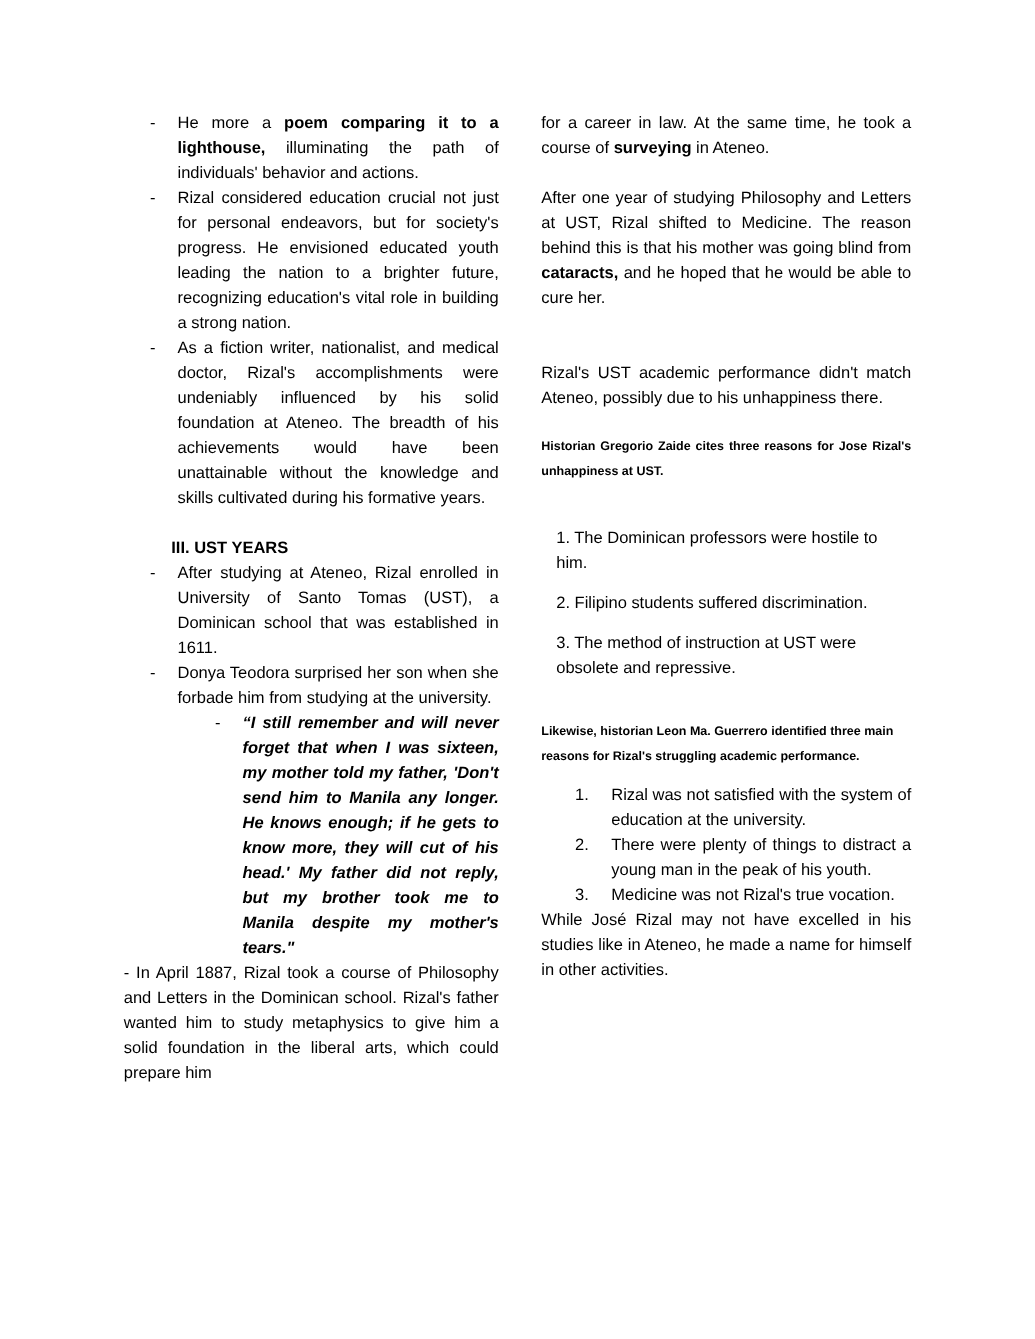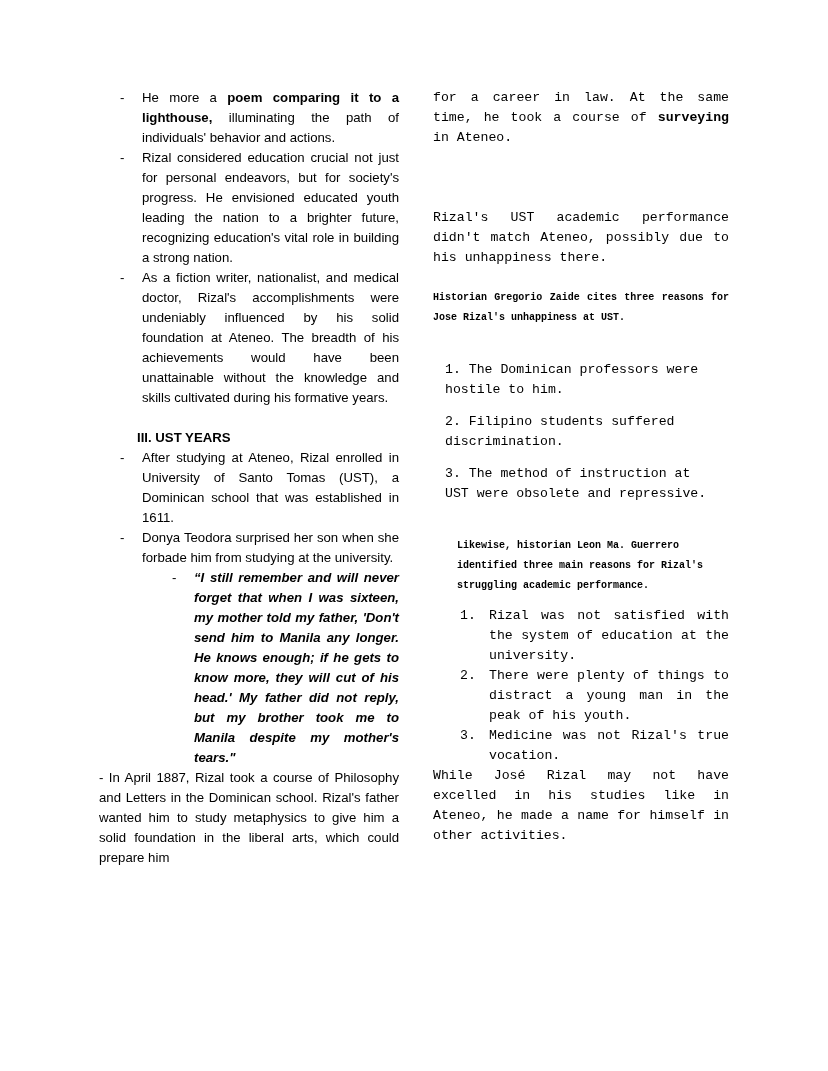--- a/index.html
+++ b/index.html
@@ -32,21 +32,20 @@
   .col-left {
     width: 300px;
     margin-left: 99px;
   }
   .col-gutter {
     width: 34px;
     flex: 0 0 34px;
   }
   .col-right {
     width: 296px;
-    font-family: Liberation Mono, monospace;
   }
 
   
   .para {
     font-size: 13.2px;
     line-height: 20px;
     text-align: justify;
     text-justify: inter-word;
     margin: 0;
     hyphens: none;
@@ -115,21 +114,21 @@
   .bold-block {
     font-size: 10px;
     line-height: 20px;
     font-weight: bold;
     margin: 0;
   }
   .bold-block.justified {
     text-align: justify;
     text-justify: inter-word;
   }
-  .bold-block.flush { text-align: left; margin-left: 24px; }
+  .bold-block.flush { text-align: left; }
 
   
   .num-line {
     font-size: 13.2px;
     line-height: 20px;
     text-align: left;
     margin: 12px;
   }
 
   
@@ -208,20 +207,21 @@
     </div>
 
     <div class="col-gutter"></div>
 
     <div class="col-right">
 
       <p class="para"><span>for a career in law. At the same time, he took a course of </span><b>surveying</b><span> in Ateneo.</span></p>
 
       <div class="gap"></div>
 
+      <p class="para"><span>After one year of studying Philosophy and Letters at UST, Rizal shifted to Medicine. The reason behind this is that his mother was going blind from </span><b>cataracts,</b><span> and he hoped that he would be able to cure her.</span></p>
 
       <div class="gap"></div>
 
 
       <div class="gap"></div>
 
       <p class="para">Rizal's UST academic performance didn't match Ateneo, possibly due to his unhappiness there.</p>
 
       <div class="gap"></div>
 

